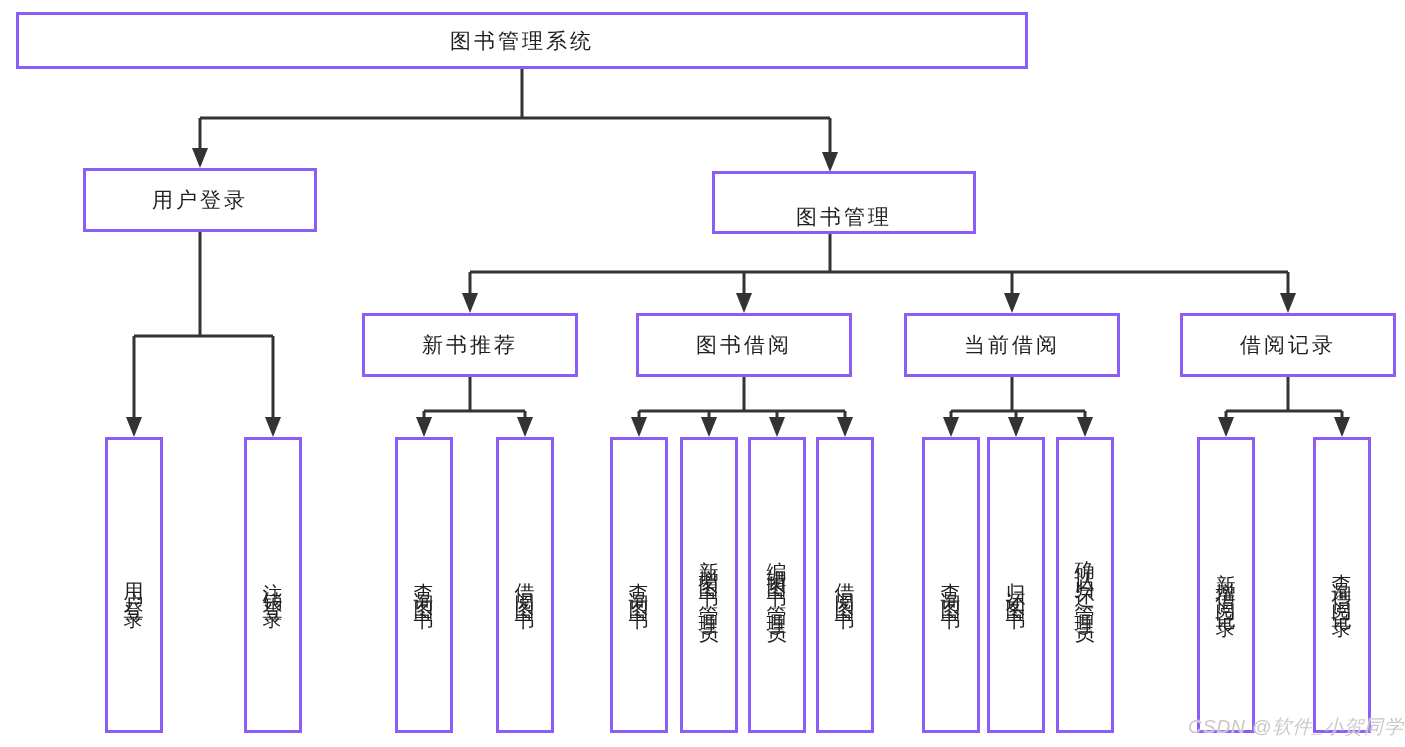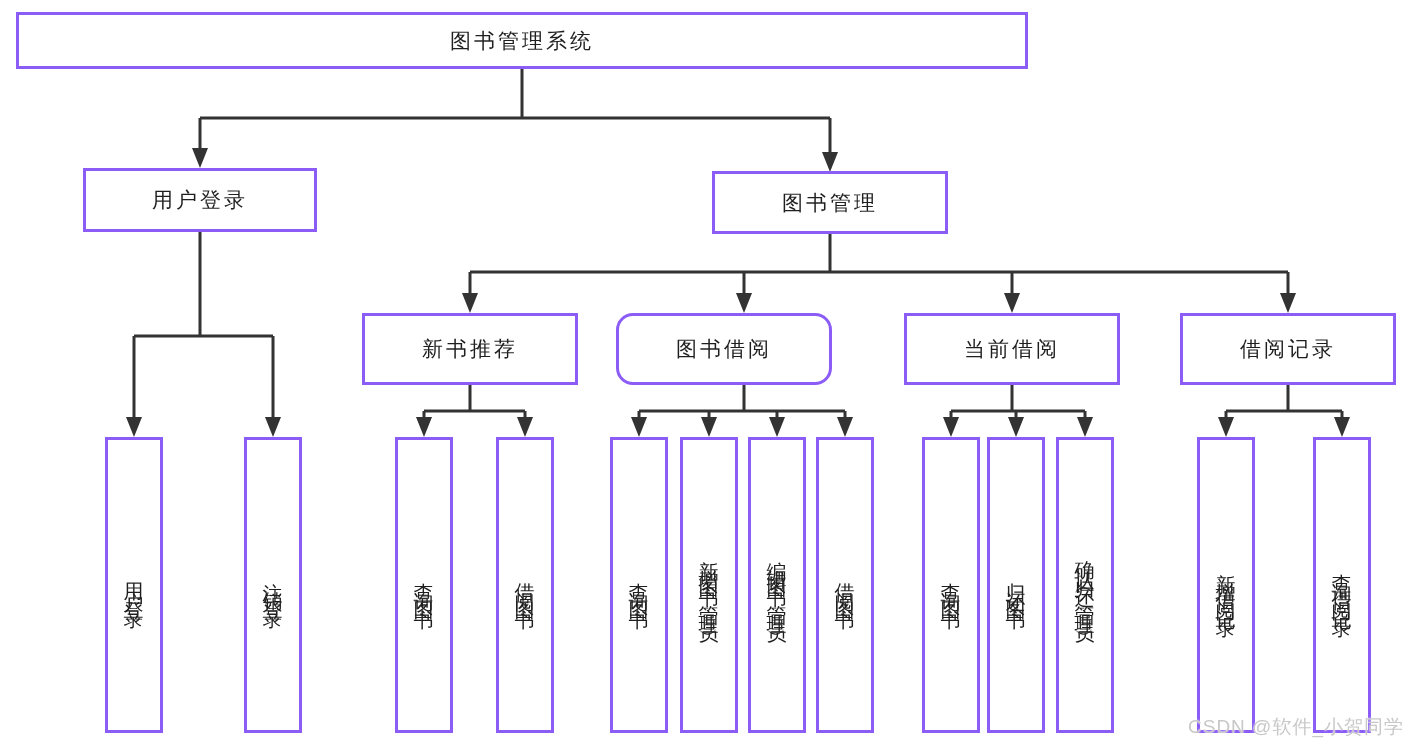--- a/index.html
+++ b/index.html
@@ -16,38 +16,39 @@
     display:flex;align-items:center;justify-content:center;text-align:center;
   }
   .h-label{font-size:21px;letter-spacing:3px;white-space:nowrap;}
   .v-label{
     writing-mode:vertical-rl;text-orientation:mixed;
     font-size:20px;letter-spacing:9px;line-height:1.1;white-space:nowrap;
   }
   
   .b-root{left:16px;top:12px;width:1012px;height:57px;}
   .b-login{left:83px;top:168px;width:234px;height:64px;}
-  .b-mgmt{left:712px;top:171px;width:236px;height:63px;}
-  .b-l3{top:313px;width:216px;height:72px;text-align:right;}
+  .b-mgmt{left:712px;top:171px;width:264px;height:63px;align-items:flex-end;}
+  .b-l3{top:313px;width:216px;height:64px;text-align:right;}
   .b-recommend{left:362px;}
-  .b-borrowing{left:616px;border-radius:17px;}
+  .b-borrowing{left:636px;}
   .b-current{left:904px;}
   .b-records{left:1180px;}
   
   .leaf{top:437px;width:58px;height:296px;}
   .lf1{left:105px;}  .lf2{left:244px;}
   .lf3{left:395px;}  .lf4{left:496px;}
   .lf5{left:610px;}  .lf6{left:680px;}
   .lf7{left:748px;}  .lf8{left:816px;}
   .lf9{left:922px;}  .lf10{left:987px;} .lf11{left:1056px;}
   .lf12{left:1197px;} .lf13{left:1313px;}
   #watermark{
     position:absolute;left:1188px;top:714px;z-index:3;
     font-size:19px;letter-spacing:1px;color:#c8c8c8;white-space:nowrap;
     text-shadow:0 0 2px #ffffff;
+    font-style:italic;
   }
 </style>
 </head>
 <body>
 
 <div id="stage">
 
   <svg id="connector-svg" width="1405" height="747" viewBox="0 0 1405 747">
     <path d="M522 68 V118 M200 118 H830 M200 232 V336 M134 336 H273 M830 234 V272 M470 272 H1288 M470 377 V411 M424 411 H525 M744 377 V411 M639 411 H845 M1012 377 V411 M951 411 H1085 M1288 377 V411 M1226 411 H1342"></path>
   <path d="M200 118 V152"></path>

